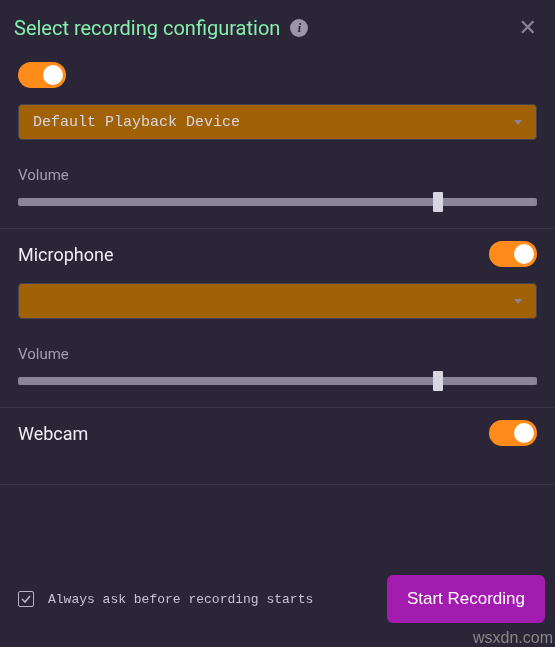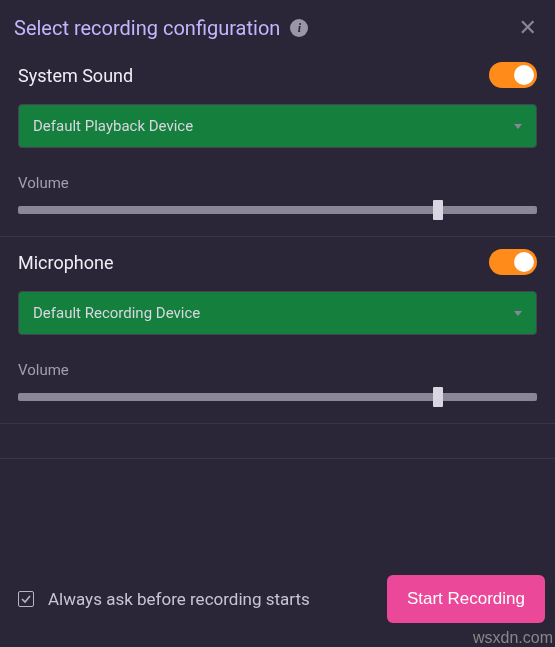--- a/index.html
+++ b/index.html
@@ -12,21 +12,21 @@
       overflow: hidden;
       position: relative;
     }
     .header {
       display: flex;
       align-items: center;
       padding: 16px 18px 10px 14px;
     }
     .header-title {
       font-size: 20px;
-      color: #c4b5fd;
+      color: #86efac;
       font-weight: 400;
     }
     .info-icon {
       margin-left: 10px;
       width: 18px;
       height: 18px;
       border-radius: 50%;
       background: #9a96a8;
       color: #2a2638;
       font-size: 12px;
@@ -73,29 +73,30 @@
       position: absolute;
       right: 3px;
       top: 3px;
       width: 20px;
       height: 20px;
       background: #fff;
       border-radius: 50%;
     }
     .select {
       width: 100%;
-      background: #15803d;
+      background: #a16207;
       border: 1px solid #464256;
       border-radius: 4px;
-      height: 44px;
+      height: 36px;
       display: flex;
       align-items: center;
       padding: 0 14px;
       cursor: pointer;
       position: relative;
+      font-family: Liberation Mono, monospace;
     }
     .select-text {
       color: #d8d6e0;
       font-size: 15px;
     }
     .select-caret {
       margin-left: auto;
       width: 0; height: 0;
       border-left: 4px solid transparent;
       border-right: 4px solid transparent;
@@ -138,25 +139,26 @@
       border-radius: 2px;
       display: flex;
       align-items: center;
       justify-content: center;
       cursor: pointer;
     }
     .checkbox svg { width: 10px; height: 10px; }
     .checkbox-label {
       margin-left: 14px;
       color: #c8c5d2;
-      font-size: 17px;
+      font-size: 13px;
+      font-family: Liberation Mono, monospace;
     }
     .start-btn {
       margin-left: auto;
-      background: #ec4899;
+      background: #a21caf;
       color: #fff;
       border: none;
       border-radius: 6px;
       padding: 14px 20px;
       font-size: 17px;
       font-weight: 500;
       cursor: pointer;
     }
     .watermark {
       position: absolute;
@@ -170,49 +172,51 @@
 <body>
 
 <div class="header">
   <span class="header-title">Select recording configuration</span>
   <span class="info-icon">i</span>
   <span class="close-icon">✕</span>
 </div>
 
 <div class="section">
   <div class="row">
-    <span class="section-title">System Sound</span>
     <div class="toggle"></div>
   </div>
   <div class="select">
     <span class="select-text">Default Playback Device</span>
     <span class="select-caret"></span>
   </div>
   <div class="volume-label">Volume</div>
   <div class="slider">
     <div class="slider-thumb" style="left:80%"></div>
   </div>
 </div>
 
 <div class="section">
   <div class="row">
     <span class="section-title">Microphone</span>
     <div class="toggle"></div>
   </div>
   <div class="select">
-    <span class="select-text">Default Recording Device</span>
     <span class="select-caret"></span>
   </div>
   <div class="volume-label">Volume</div>
   <div class="slider">
     <div class="slider-thumb" style="left:80%"></div>
   </div>
 </div>
 
 <div class="section">
+  <div class="row">
+    <span class="section-title">Webcam</span>
+    <div class="toggle"></div>
+  </div>
 </div>
 
 <div class="footer">
   <div class="checkbox">
     <svg viewBox="0 0 10 10">
         <path d="M1 5 L4 8 L9 2" stroke="#b8b4c4" stroke-width="1.6" fill="none"></path>
       </svg>
   </div>
   <span class="checkbox-label">Always ask before recording starts</span>
   <button class="start-btn">Start Recording</button>

